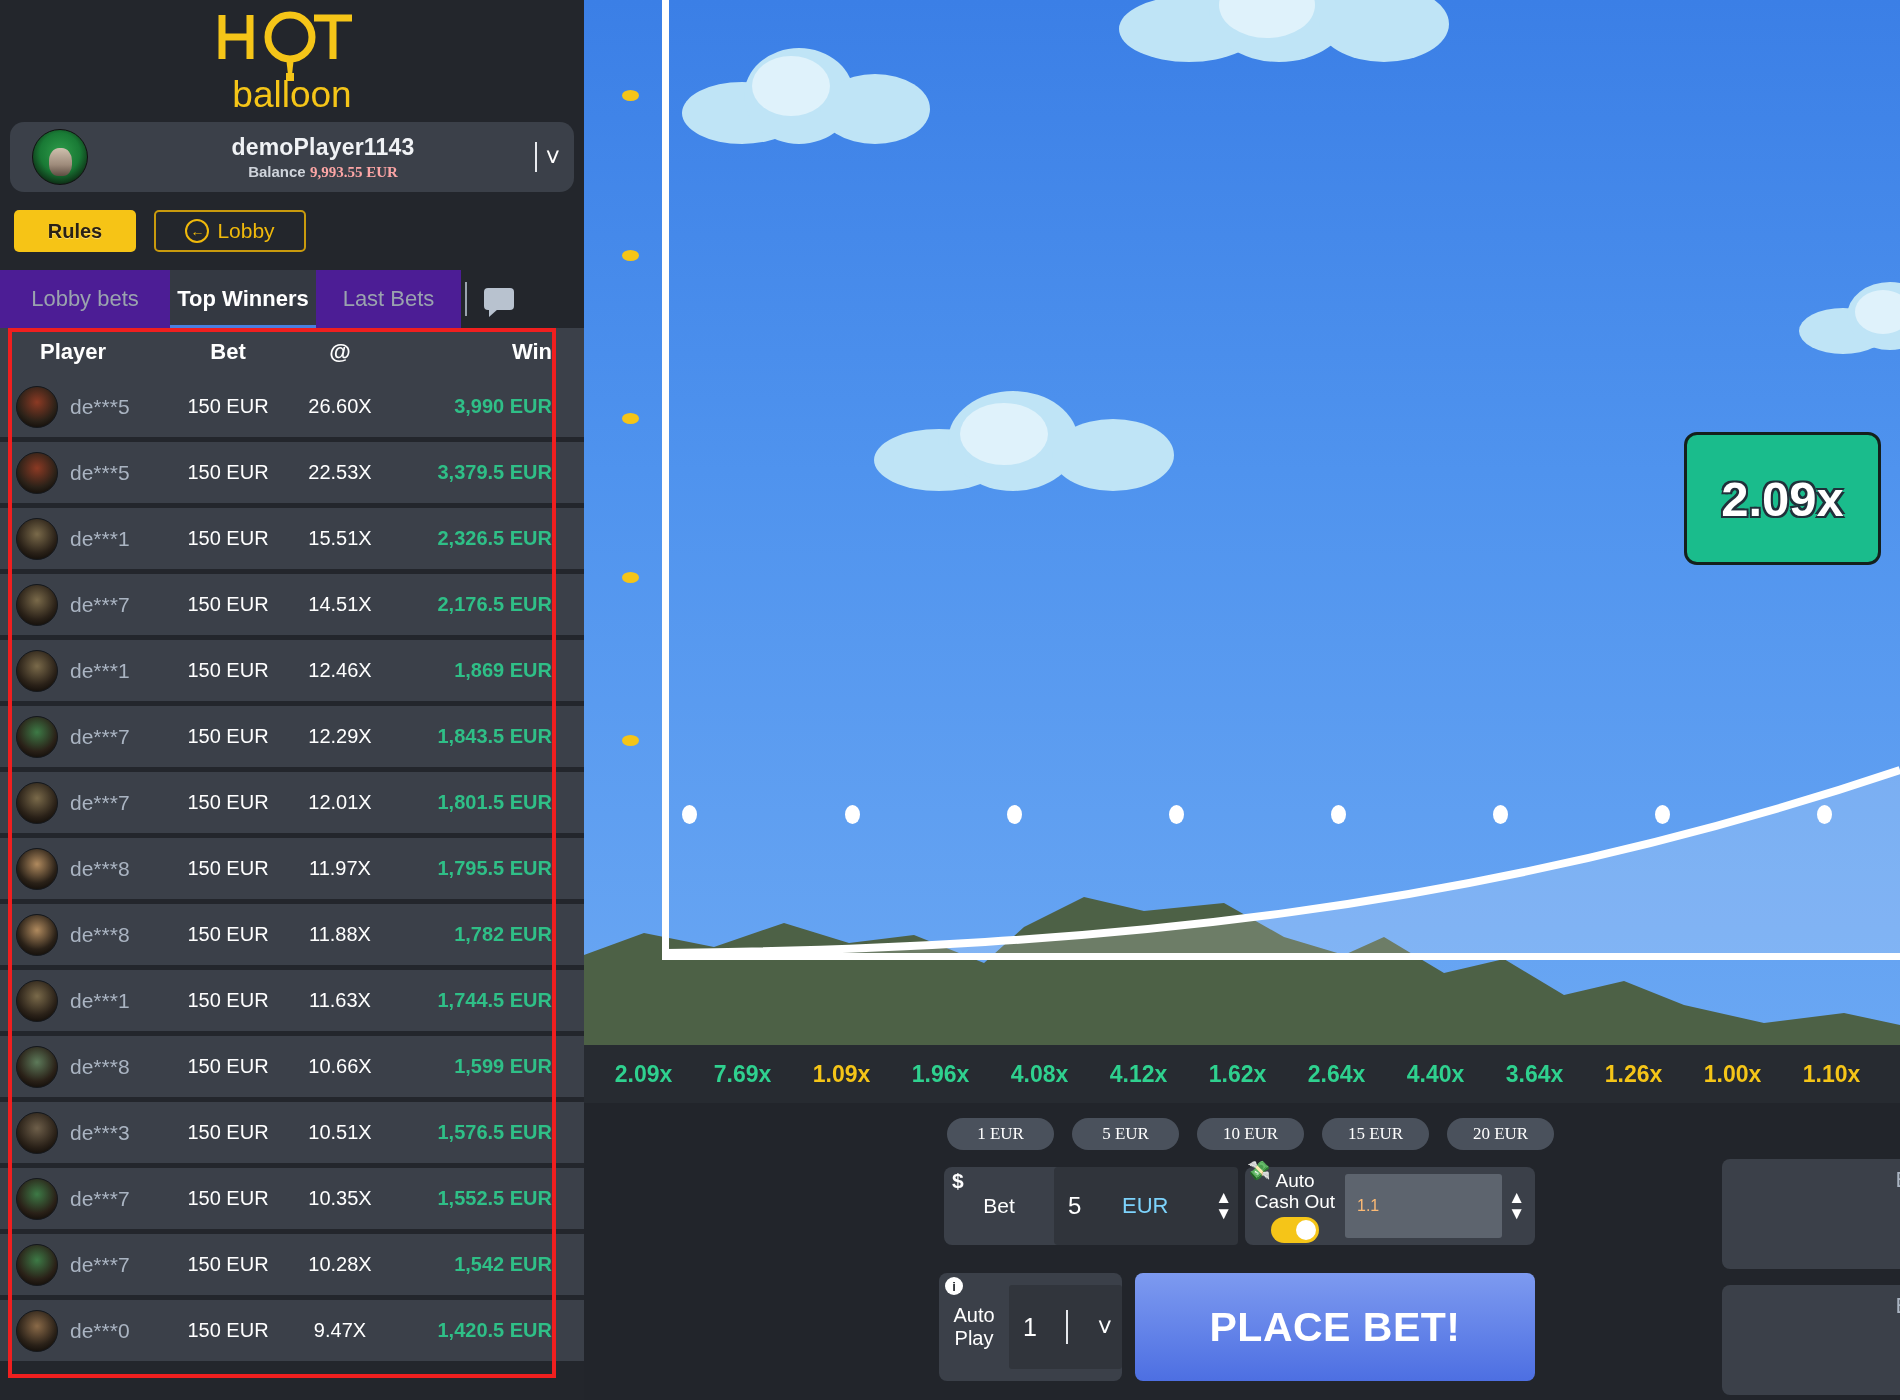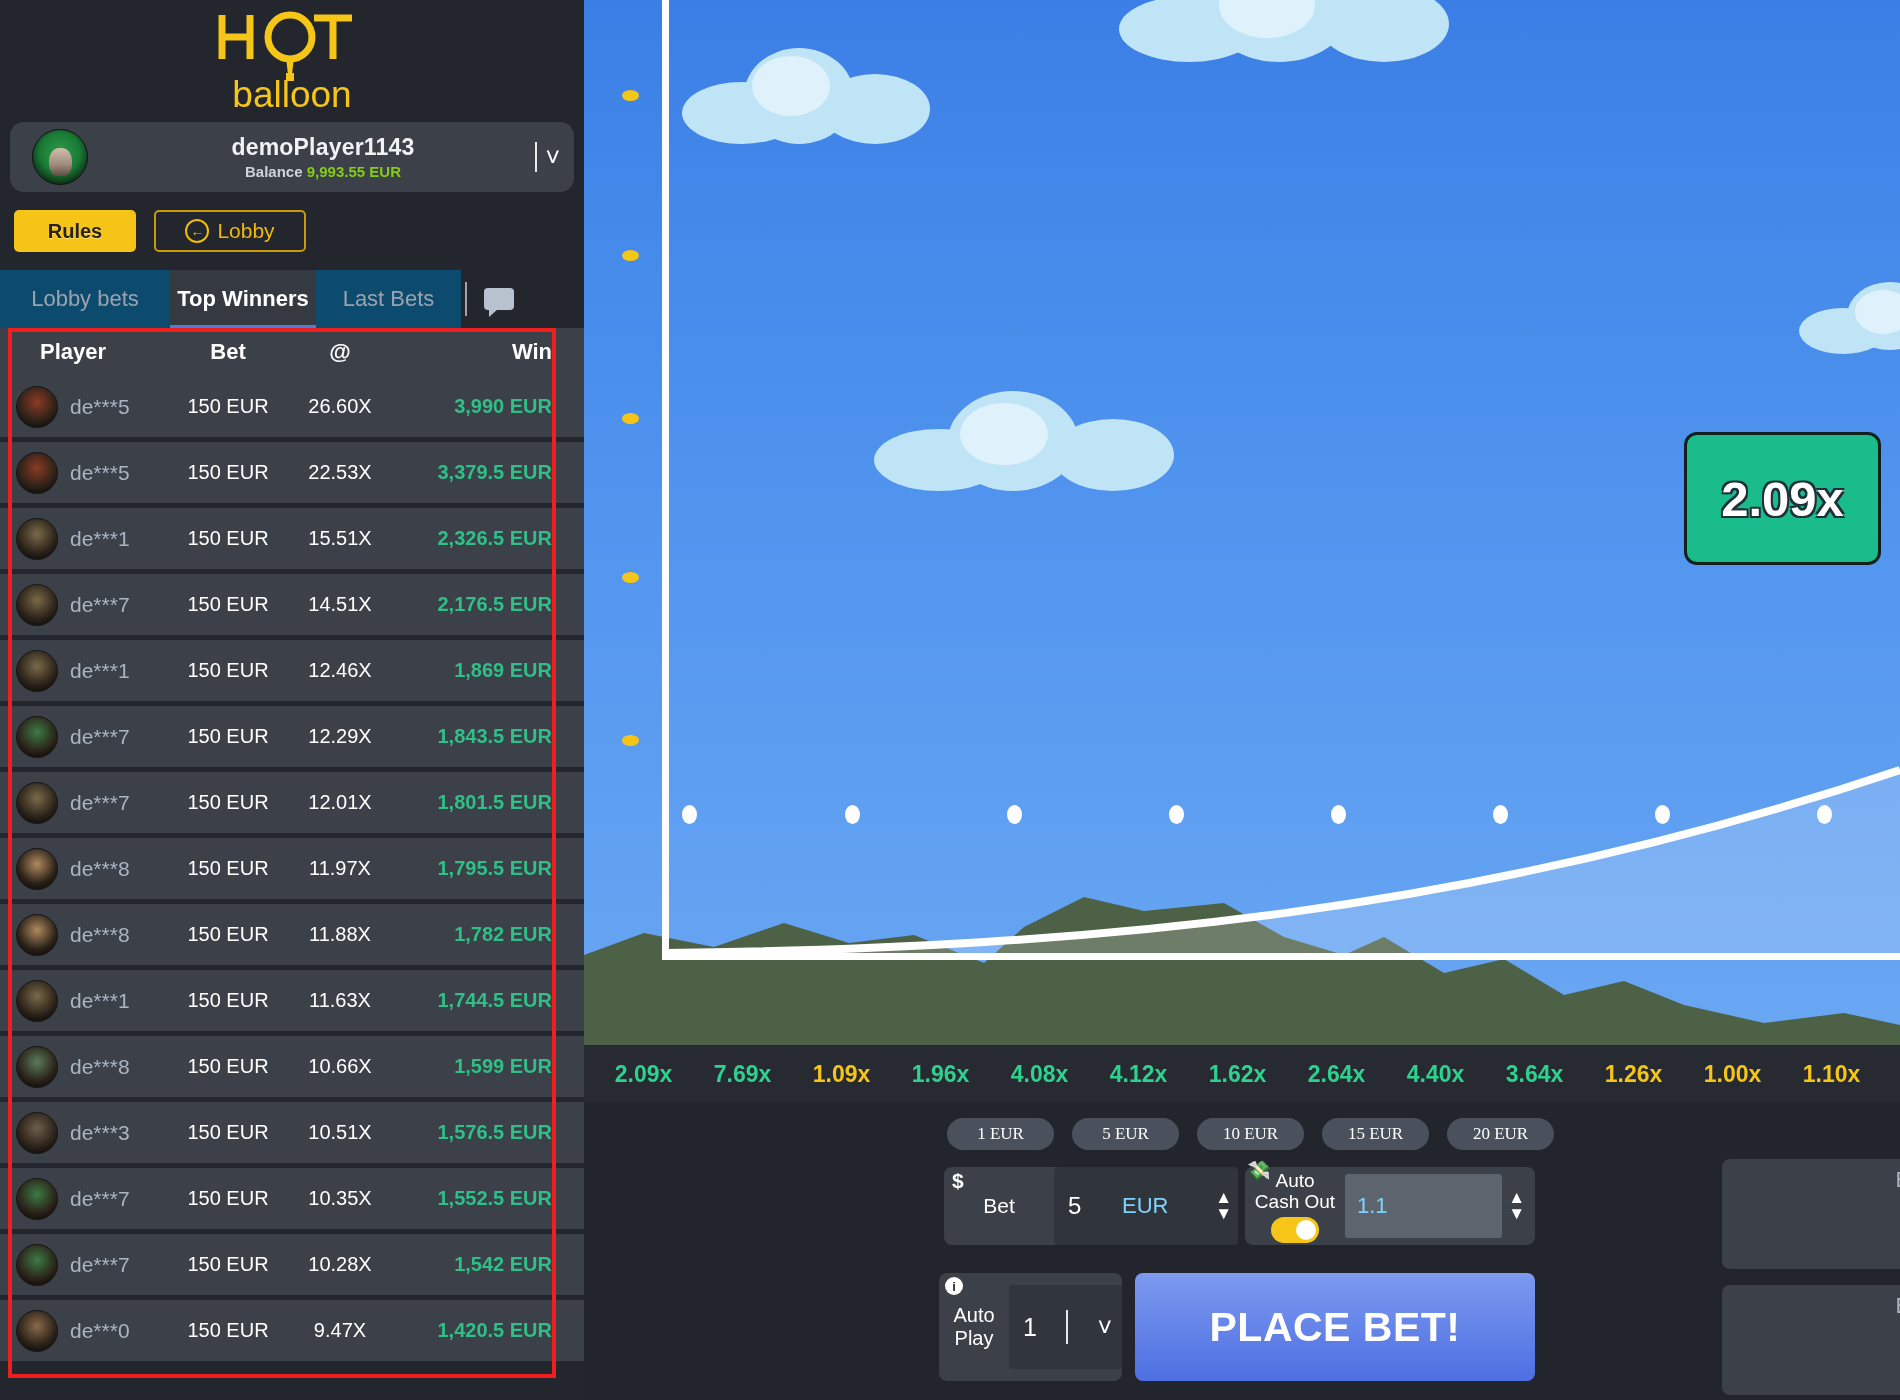--- a/index.html
+++ b/index.html
@@ -41,21 +41,21 @@
     flex: 0 0 56px;
   }
   .avatar-big::after {
     content:''; position:absolute; left:30%; top:34%; width:42%; height:52%;
     background: linear-gradient(180deg,#cfc0ae 0%, #9e8b7b 60%, #5e4d42 100%);
     border-radius: 45% 45% 40% 40%;
   }
   .player-meta { flex:1; text-align:center; margin-left:-16px; }
   .player-name { color:#f0f2f5; font-size:23px; font-weight:700; letter-spacing:.2px; }
   .player-bal { font-size:15px; color:#cfd4db; font-weight:700; margin-top:2px; }
-  .player-bal .amt { color:#84cc16; }
+  .player-bal .amt { color:#fca5a5;font-family:Liberation Serif, serif; }
   .chev-wrap {
     position:absolute; right:14px; top:50%; transform:translateY(-50%);
     display:flex; align-items:center; gap:8px; height:34px;
   }
   .chev-div { width:2px; height:30px; background:#e8eaee; }
   .chev { color:#fff; font-size:25px; line-height:1; }
 
   .btn-row { display:flex; gap:18px; padding:18px 14px 0 14px; }
   .btn-rules {
     width:122px; height:42px; background:#f6c416; color:#2a2115;
@@ -70,21 +70,21 @@
     font-family:"Liberation Sans",sans-serif; cursor:pointer;
   }
   .back-circle {
     width:24px; height:24px; border-radius:50%; border:2px solid #f0b90b;
     display:flex; align-items:center; justify-content:center; font-size:14px; line-height:1;
   }
 
   .tabs { display:flex; margin-top:18px; height:58px; align-items:stretch; position:relative; }
   .tab {
     display:flex; align-items:center; justify-content:center;
-    font-size:22px; color:#9aa3ae; background:#0c4a6e; cursor:pointer;
+    font-size:22px; color:#9aa3ae; background:#4c1d95; cursor:pointer;
     border:none; font-family:"Liberation Sans",sans-serif; position:relative;
   }
   .tab.t1 { width:170px; }
   .tab.t2 { width:146px; }
   .tab.t3 { width:145px; }
   .tab.active { color:#ffffff; background:#343942; font-weight:700; }
   .tab.active::after {
     content:''; position:absolute; left:0; right:0; bottom:-2px; height:5px; background:#4a7fe0;
   }
   .tab-sep { width:2px; background:#9aa3ae; align-self:center; height:34px; margin:0 4px; }
@@ -209,21 +209,21 @@
     position:absolute; left:661px; top:64px; width:290px; height:78px;
     background:#3b4049; border-radius:8px; display:flex; align-items:center;
   }
   .aco-left { width:100px; text-align:center; color:#ffffff; font-size:19px; line-height:21px; position:relative; }
   .aco-icon { position:absolute; left:2px; top:-10px; font-size:19px; }
   .toggle {
     width:48px; height:26px; border-radius:13px; background:#f5c518; margin:5px auto 0 auto; position:relative; cursor:pointer;
   }
   .toggle::after { content:''; position:absolute; right:3px; top:3px; width:20px; height:20px; border-radius:50%; background:#fff; }
   .aco-field { flex:1; height:64px; background:#5d646e; border-radius:3px; display:flex; align-items:center; padding-left:12px; }
-  .aco-val { color:#7dd3fc; font-size:22px; }
+  .aco-val { color:#fdba74; font-size:16px; }
 
   .autoplay {
     position:absolute; left:355px; top:170px; width:183px; height:108px;
     background:#3b4049; border-radius:8px; display:flex; align-items:center;
   }
   .info-dot {
     position:absolute; left:6px; top:4px; width:18px; height:18px; border-radius:50%;
     background:#ffffff; color:#2a2d33; font-size:13px; font-weight:700;
     display:flex; align-items:center; justify-content:center;
   }

